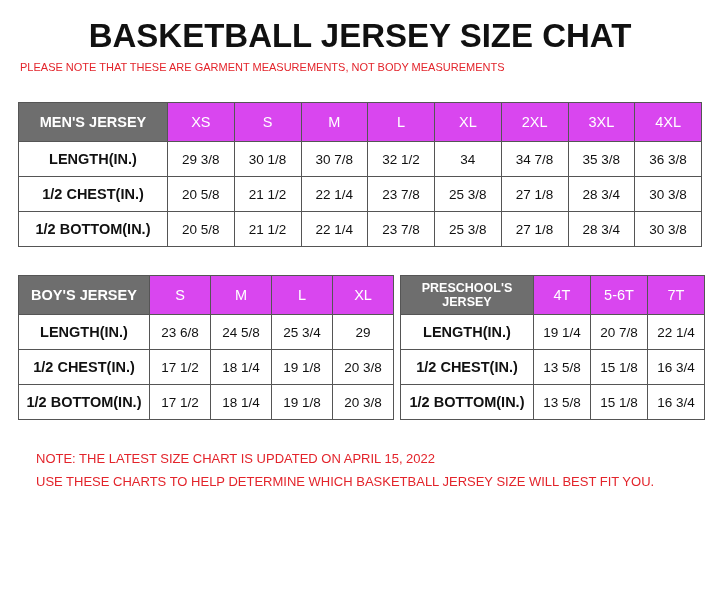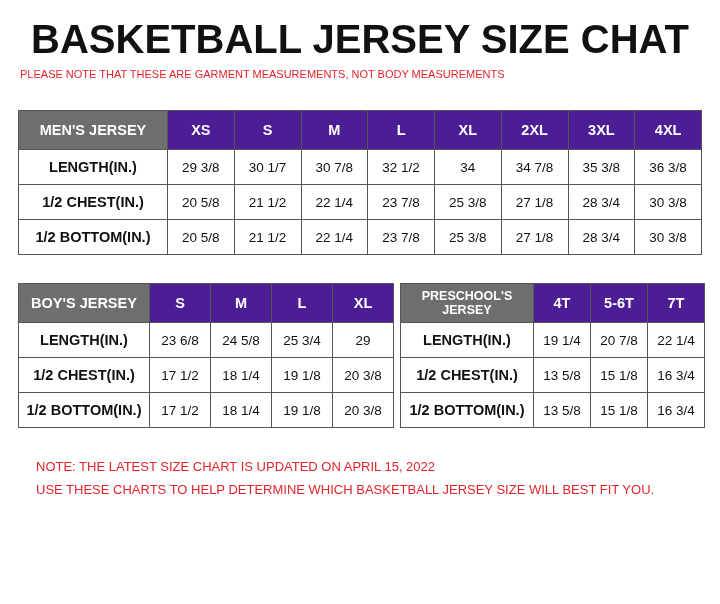--- a/index.html
+++ b/index.html
@@ -15,21 +15,21 @@
     overflow: hidden;
   }
   .page {
     position: relative;
     width: 720px;
     height: 604px;
     box-sizing: border-box;
     padding: 14px 18px 0 18px;
   }
   .title {
-    font-size: 40px;
+    font-size: 33px;
     font-weight: bold;
     letter-spacing: 0px;
     color: #111111;
     text-align: center;
     line-height: 1.08;
     margin: 4px 0 6px 0;
     white-space: nowrap;
   }
   .note-top {
     color: #e3242b;
@@ -46,23 +46,23 @@
   table td, table th {
     border: 1px solid #555555;
     text-align: center;
     vertical-align: middle;
     font-size: 13.5px;
     color: #111111;
     padding: 0;
     height: 34px;
   }
   .hdr td {
-    background: #4c1d95;
+    background: #d946ef;
     color: #ffffff;
-    font-weight: bold;
+    font-weight: normal;
     font-size: 14.5px;
     height: 38px;
   }
   .hdr td.rowlabel {
     background: #6e6e6e;
   }
   td.rowlabel {
     font-weight: bold;
     font-size: 14.5px;
     text-align: center;
@@ -120,21 +120,21 @@
         <td>M</td>
         <td>L</td>
         <td>XL</td>
         <td>2XL</td>
         <td>3XL</td>
         <td>4XL</td>
       </tr>
       <tr>
         <td class="rowlabel">LENGTH(IN.)</td>
         <td>29 3/8</td>
-        <td>30 1/7</td>
+        <td>30 1/8</td>
         <td>30 7/8</td>
         <td>32 1/2</td>
         <td>34</td>
         <td>34 7/8</td>
         <td>35 3/8</td>
         <td>36 3/8</td>
       </tr>
       <tr>
         <td class="rowlabel">1/2  CHEST(IN.)</td>
         <td>20 5/8</td>

